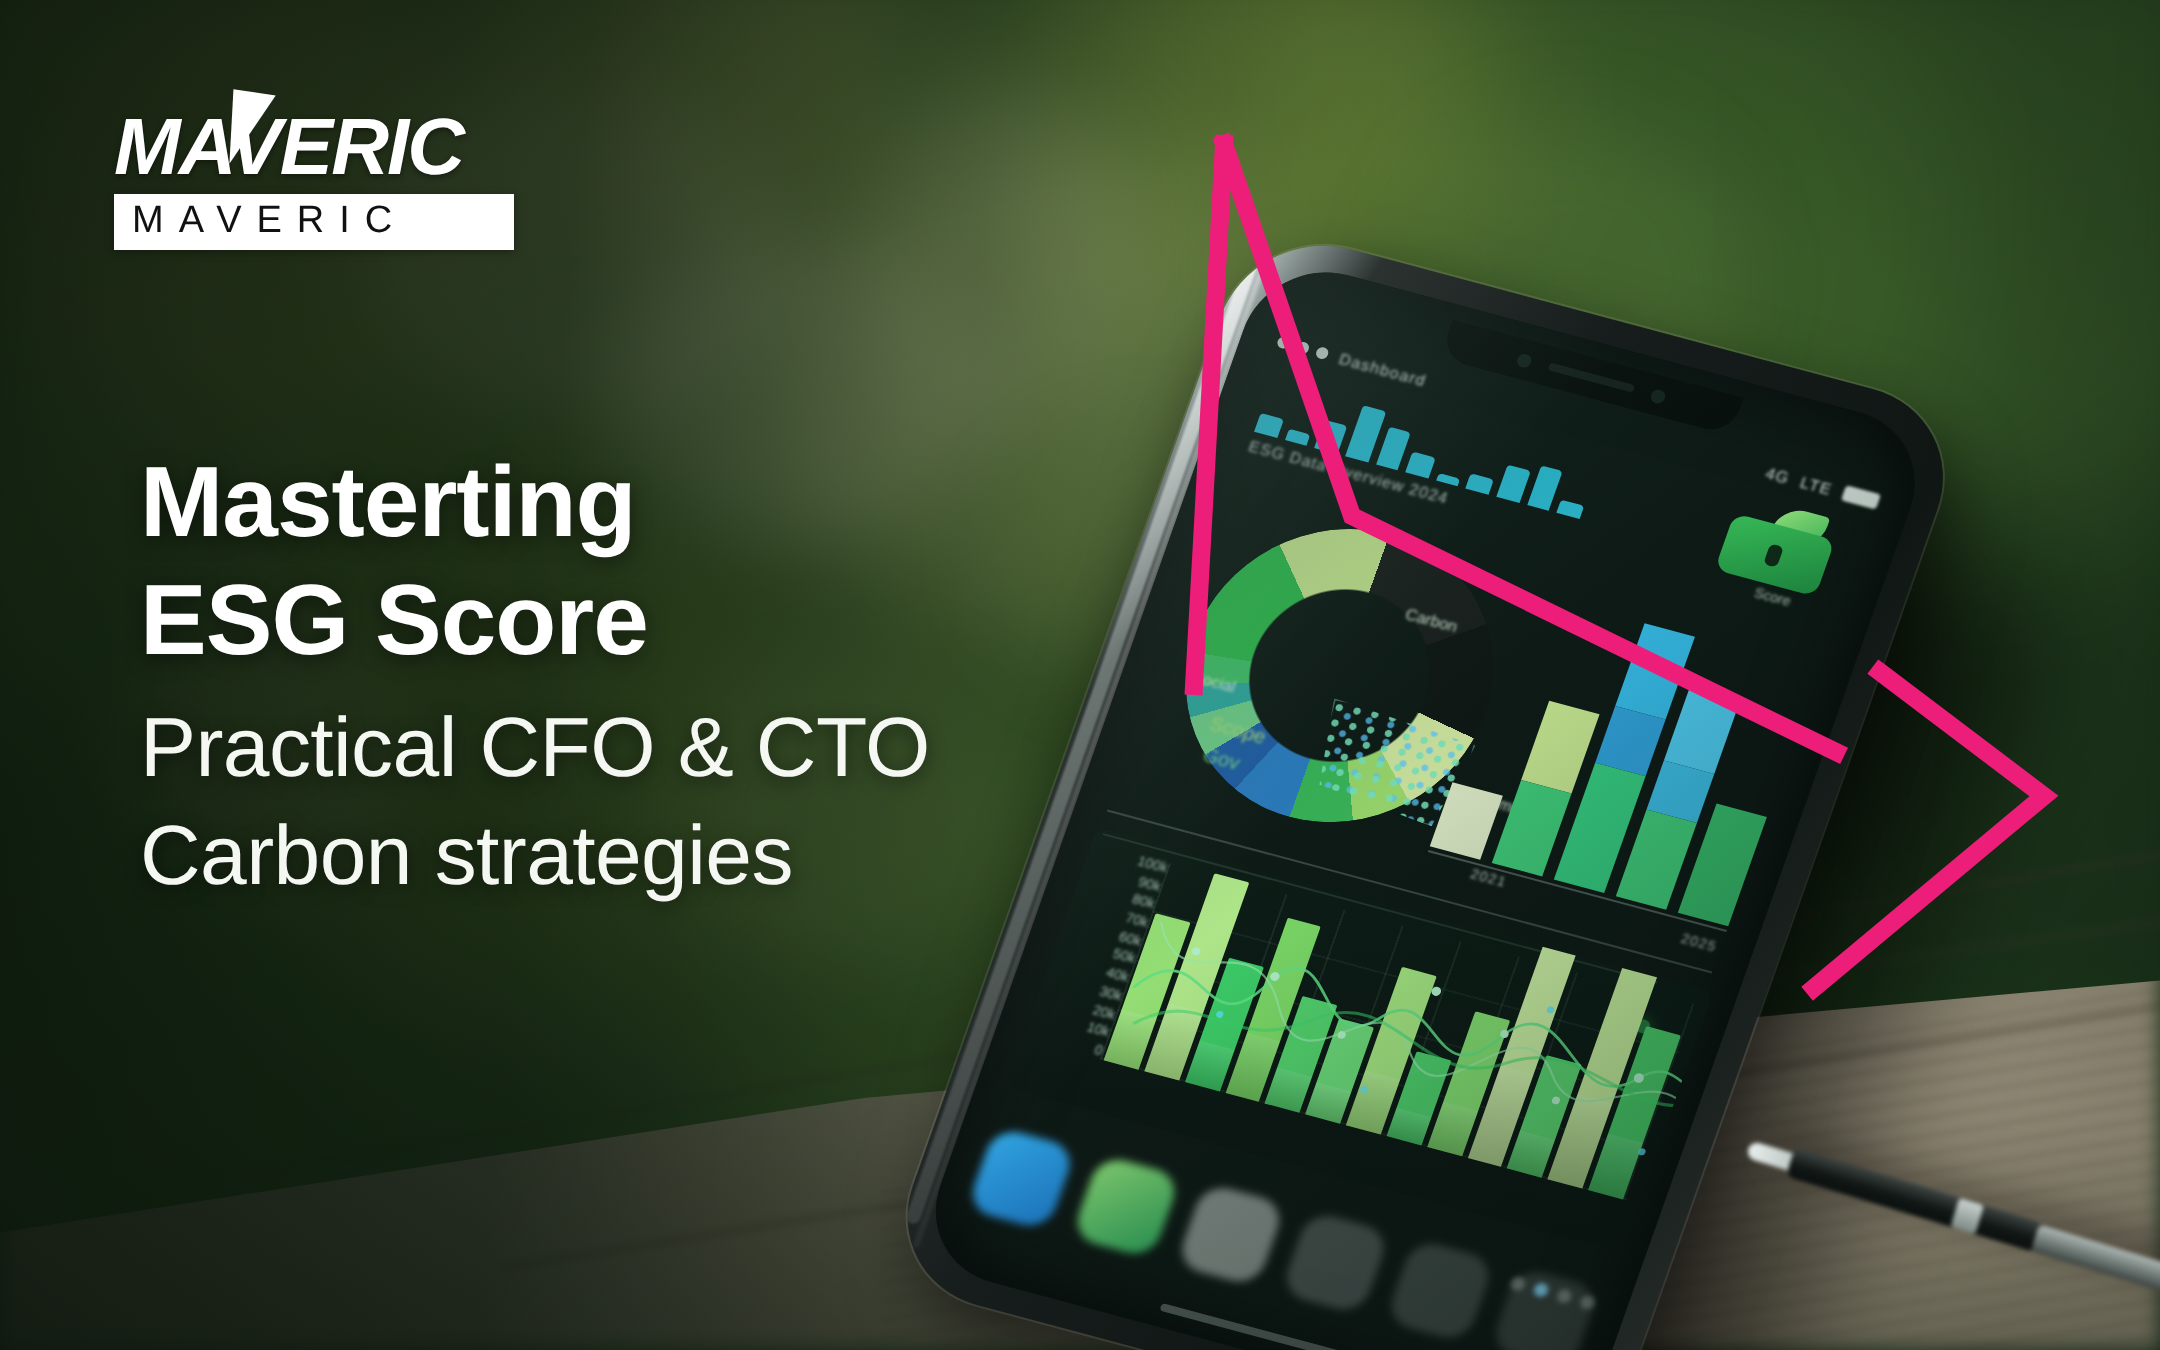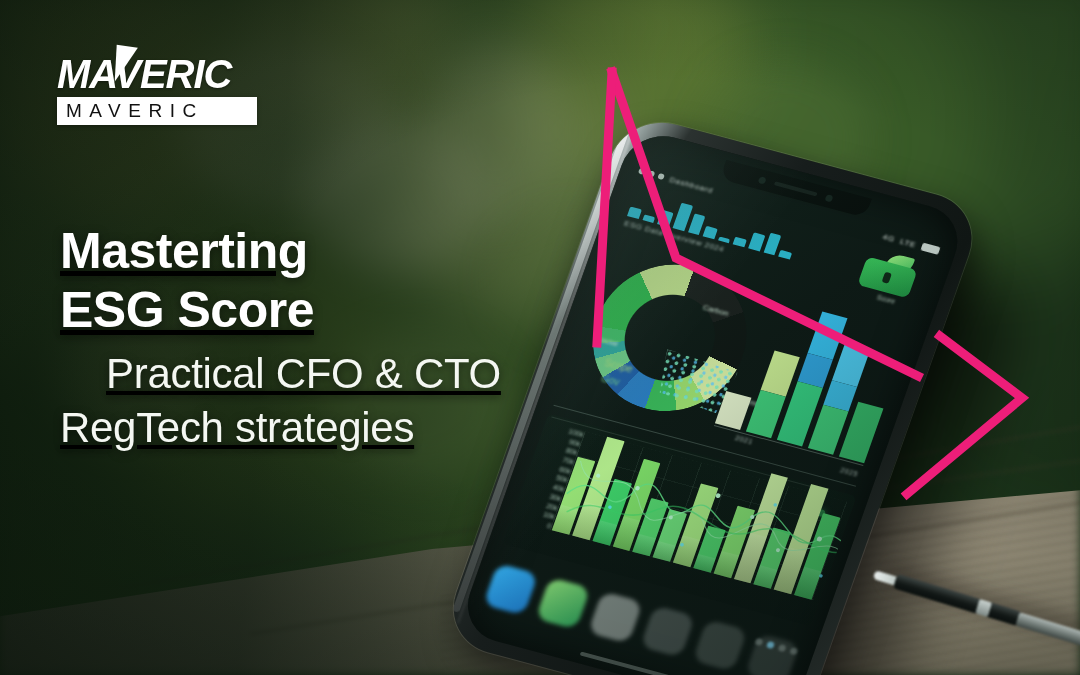--- a/index.html
+++ b/index.html
@@ -91,30 +91,30 @@
     padding:4px 6px 4px 9px; width:200px; line-height:20px;
     box-shadow:0 1px 4px rgba(0,0,0,.35);
   }
   .logo-edge {
     margin-top:5px; color:#ffffff; font-weight:bold; font-size:42px;
     letter-spacing:9px; line-height:44px; padding-left:4px;
     text-shadow: 2px 2px 0 rgba(50,60,40,.55), 0 2px 7px rgba(0,0,0,.45);
   }
 
   
-  .copy { position:absolute; left:60px; top:222px; width:470px;text-decoration:underline; }
+  .copy { position:absolute; left:70px; top:222px; width:470px; }
   .head-line {
     color:#ffffff; font-weight:bold; font-size:50px; line-height:59px;
     letter-spacing:-.5px; text-shadow:0 2px 10px rgba(0,0,0,.5);
   }
   .sub-line {
     color:#f4f7f2; font-weight:400; font-size:42px; line-height:54px;
     letter-spacing:-.3px; text-shadow:0 2px 9px rgba(0,0,0,.5);
   }
-  .sub-line.first { margin-top:7px;margin-left:46px; }
+  .sub-line.first { margin-top:7px; }
 
   
   .pink-svg { position:absolute; inset:0; width:1080px; height:675px; pointer-events:none; }
 
   
   .phone-wrap {
     position:absolute; left:565px; top:150px; width:370px; height:560px;
     transform: rotate(19.5deg) skewY(-4.5deg) scale(1.0);
     transform-origin: 50% 30%;
   }
@@ -566,16 +566,16 @@
       <span>MAVERIC</span>
       <span class="mv-tri"></span>
     </div>
     <div class="logo-banking">MAVERIC</div>
   </div>
 
   <div class="copy">
     <div class="head-line">Masterting</div>
     <div class="head-line">ESG Score</div>
     <div class="sub-line first">Practical CFO &amp; CTO</div>
-    <div class="sub-line">RegTech strategies</div>
+    <div class="sub-line">Carbon strategies</div>
   </div>
 
 </div>
 
 </body></html>

